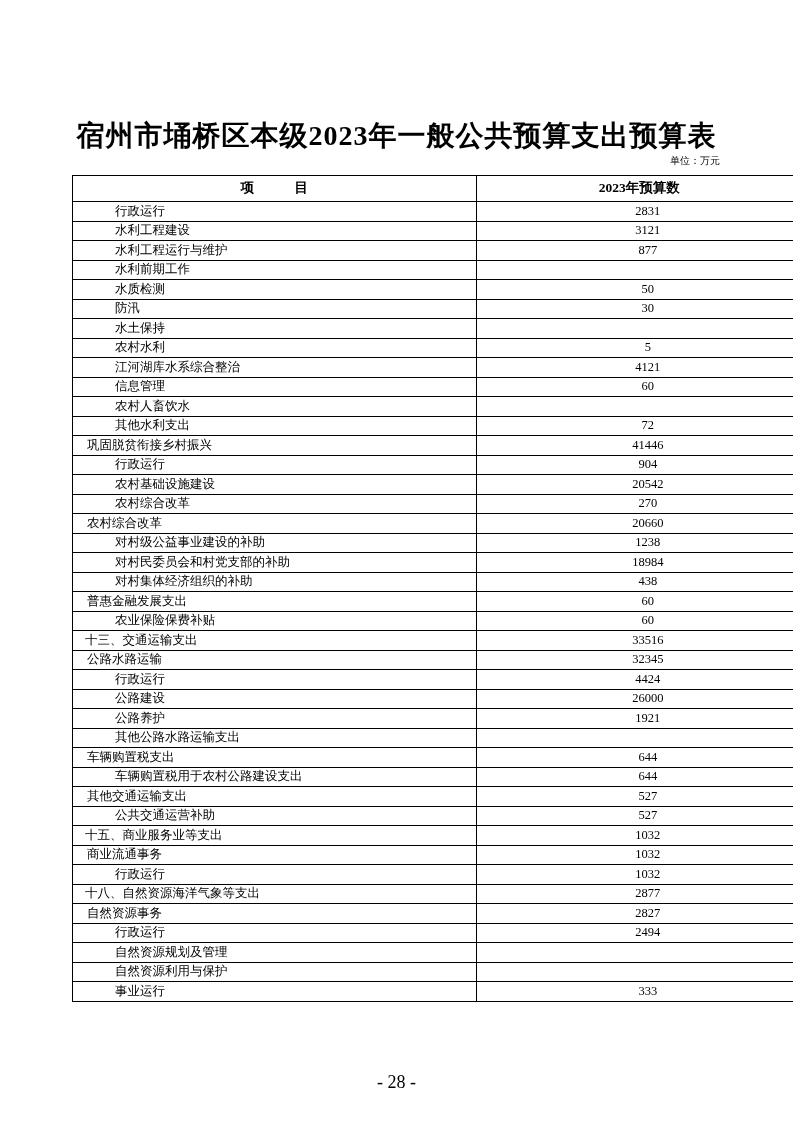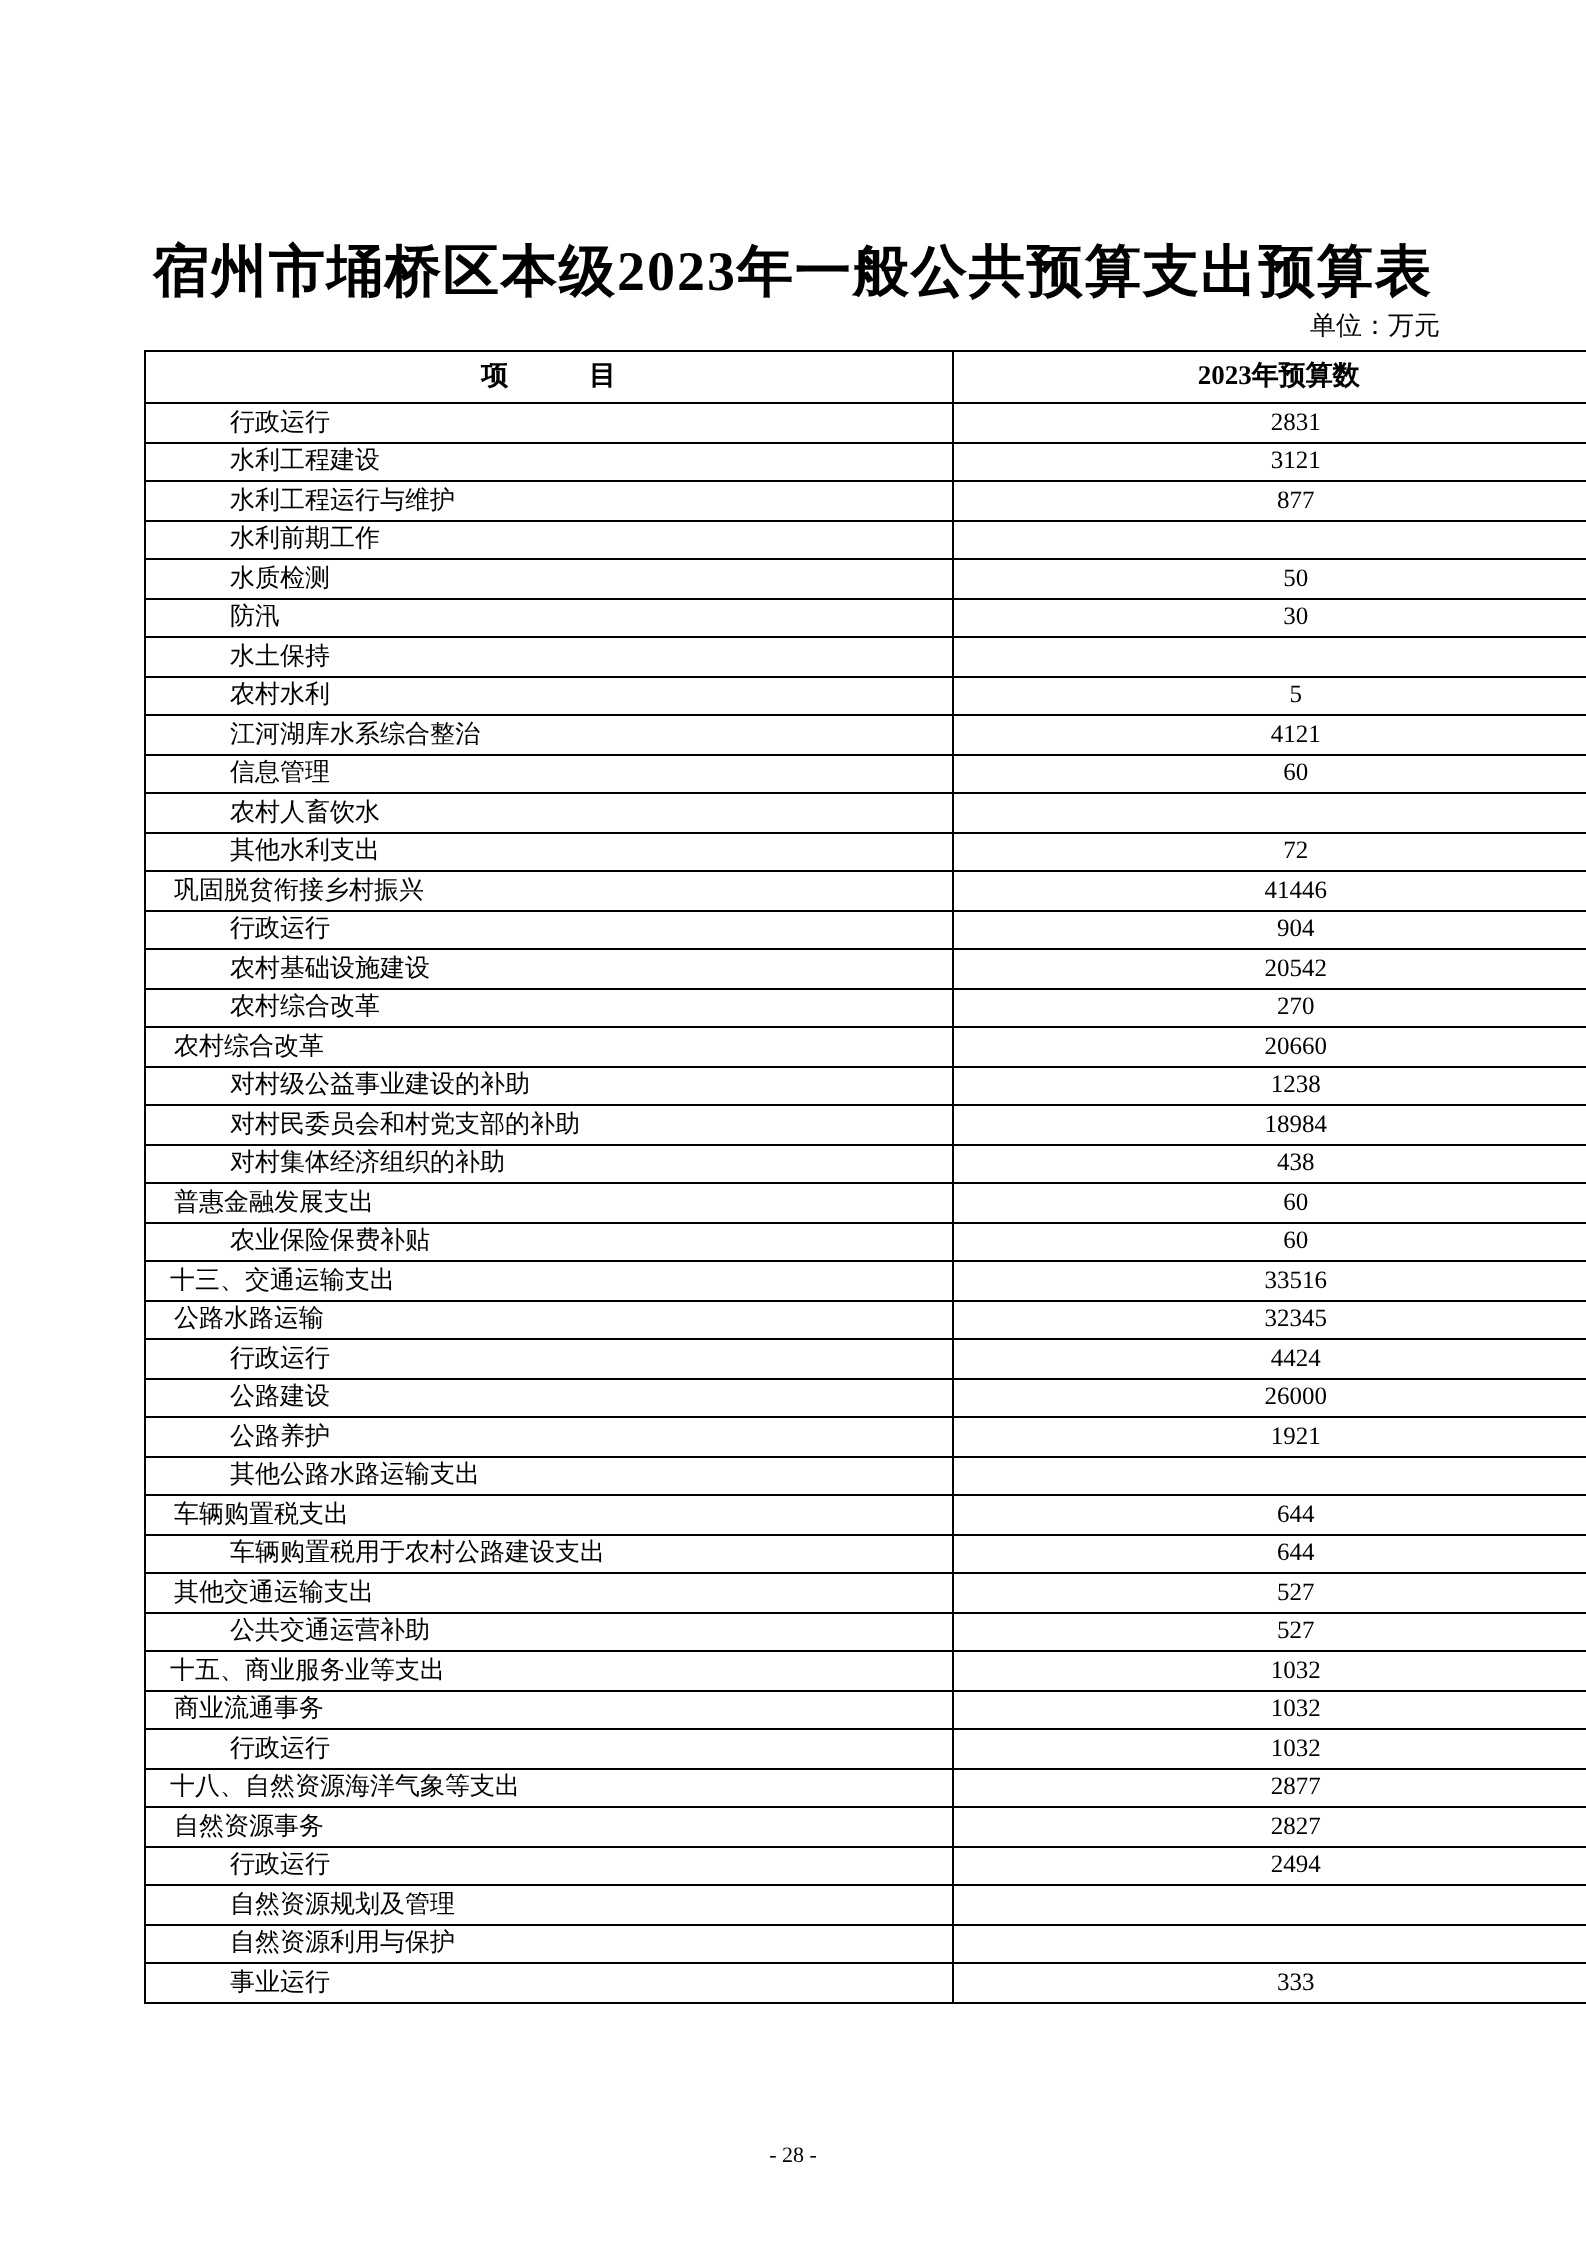--- a/index.html
+++ b/index.html
@@ -19,21 +19,21 @@
     text-align: center;
     font-size: 28px;
     font-weight: bold;
     letter-spacing: 1px;
     font-family: "Liberation Serif", "DejaVu Serif", serif;
   }
   .unit-label {
     position: absolute;
     top: 154px; left: 72px; width: 648px;
     text-align: right;
-    font-size: 13px;
+    font-size: 10px;
   }
   table.budget {
     position: absolute;
     top: 175px; left: 72px;
     width: 731px;
     border-collapse: collapse;
     table-layout: fixed;
     font-size: 12.5px;
   }
   .budget th, .budget td {
@@ -54,21 +54,21 @@
   col.col-item { width: 55.3%; }
   td.item  { text-align: left; margin-top: 40px; }
   td.value { text-align: center; padding-left: 20px; }
   td.ind-1 { padding-left: 12px; }
   td.ind-2 { padding-left: 14px; }
   td.ind-3 { padding-left: 42px; }
   .page-number {
     position: absolute;
     top: 1072px; left: 0; width: 100%;
     text-align: center;
-    font-size: 11px;
+    font-size: 18px;
   }
 </style>
 </head>
 <body>
 
 <div class="page">
 
   <div class="doc-title">宿州市埇桥区本级2023年一般公共预算支出预算表</div>
 
   <div class="unit-label">单位：万元</div>

